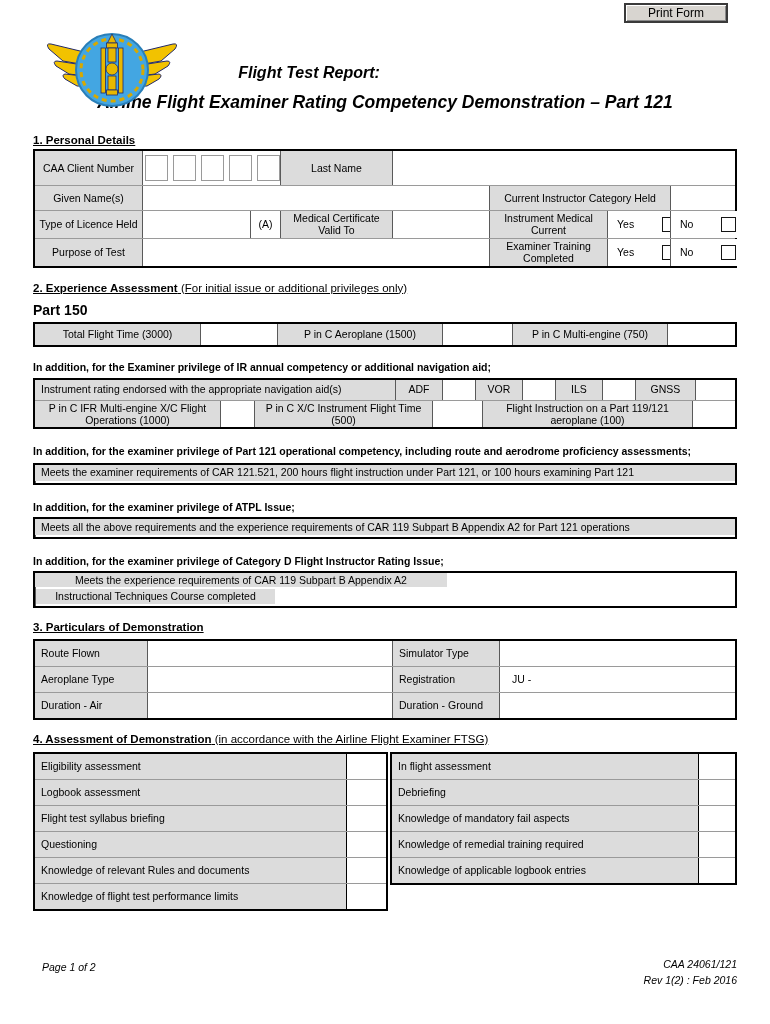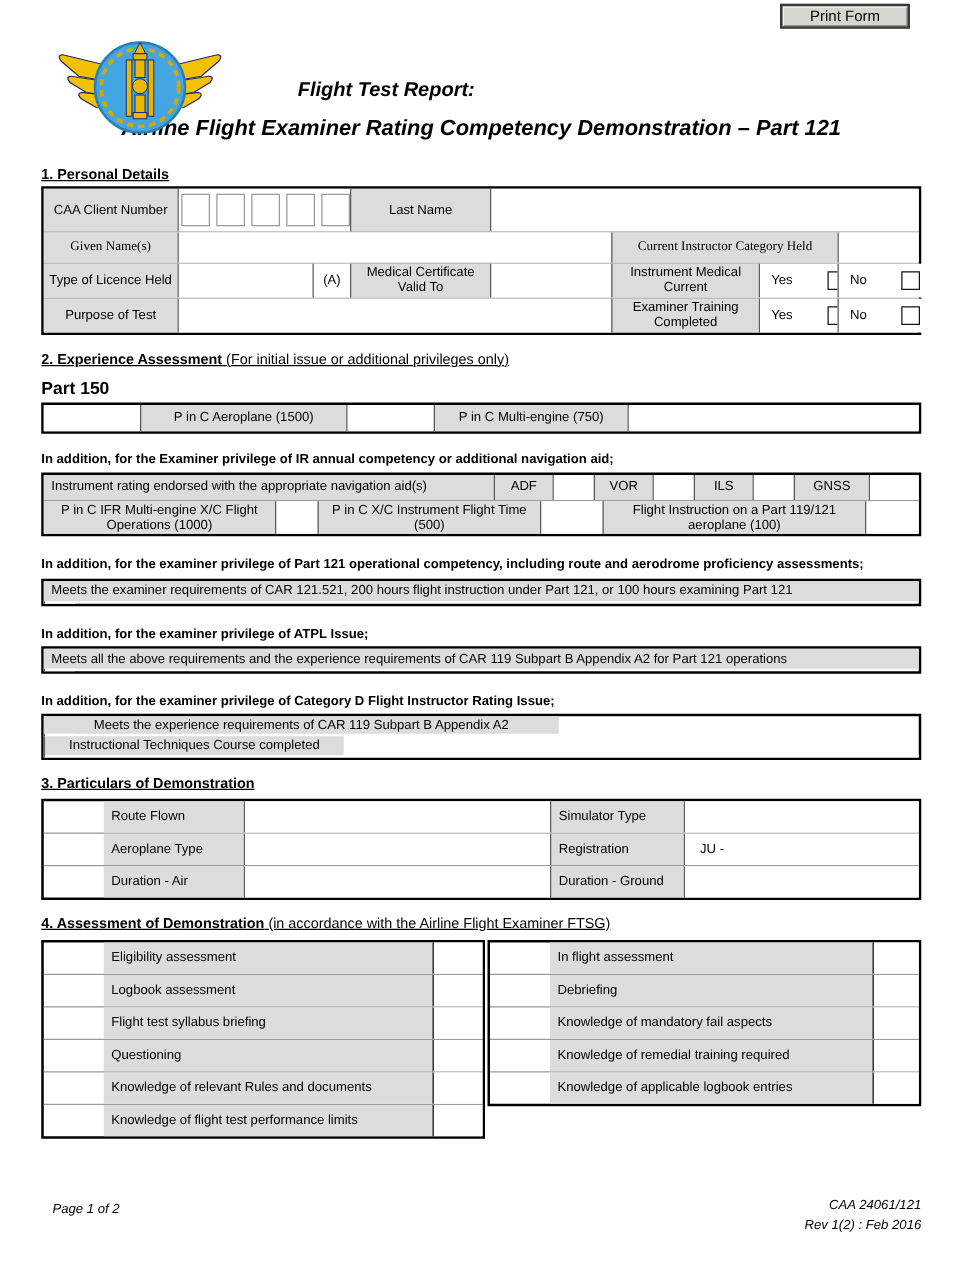--- a/index.html
+++ b/index.html
@@ -29,23 +29,23 @@
      text-align:center;padding:1px 3px;font-size:10.5px;line-height:1.18;border-left:1px solid #5a5a5a;}
   .row .c:first-child{border-left:none;}
   .fx{flex:1 1 auto;}
   .g{background:#dcdcdc;}
   .w{background:#fff;}
   .lt{justify-content:flex-start;text-align:left;padding-left:6px;}
   .yn{display:flex;align-items:center;justify-content:space-between;padding:0 9px;background:#fff;gap:28px;}
   .cb{width:13px;height:13px;border:1.5px solid #151515;background:#fff;flex:0 0 auto;}
   .nboxes{justify-content:flex-start;padding-left:2px;gap:5px;}
   .nbox{width:21px;height:24px;border:1px solid #9a9a9a;background:#fff;flex:0 0 auto;}
-  .h34{min-height:34px;} .h24{min-height:24px;font-family:Liberation Serif, serif;} .h26{min-height:26px;}
+  .h34{min-height:34px;} .h24{min-height:24px;} .h26{min-height:26px;}
   .h21{min-height:21px;} .h20{min-height:20px;}
-  .h18{min-height:18px;flex-direction:column;} .h25{min-height:25px;padding-left:48px;}
+  .h18{min-height:18px;flex-direction:column;} .h25{min-height:25px;}
   
   .twin{display:flex;justify-content:space-between;align-items:flex-start;}
   .twin .tbl{flex:0 0 auto;}
   .bx{border-left:1.5px solid #000;}
   
   .foot-left{position:absolute;left:42px;top:961px;font-style:italic;font-size:10.5px;}
   .foot-right{position:absolute;right:33px;top:956px;text-align:right;font-style:italic;
     font-size:10.5px;line-height:1.55;}
 </style>
 </head>
@@ -138,20 +138,21 @@
       </div>
     </div>
 
     <p class="sec" style="margin-top:14px">
       <span>2. Experience Assessment</span><span class="norm"> (For initial issue or additional privileges only)</span>
     </p>
     <p class="part-h" style="margin-top:8px">Part 150</p>
 
     <div class="tbl" style="margin-top:4px">
       <div class="row h21">
+        <div class="c g" style="width:165px">Total Flight Time (3000)</div>
         <div class="c w" style="width:77px"></div>
         <div class="c g" style="width:165px">P in C Aeroplane (1500)</div>
         <div class="c w" style="width:70px"></div>
         <div class="c g" style="width:155px">P in C Multi-engine (750)</div>
         <div class="c w fx"></div>
       </div>
     </div>
 
     <p class="intro" style="margin-top:13px">In addition, for the Examiner privilege of IR annual competency or additional navigation aid;</p>
 

